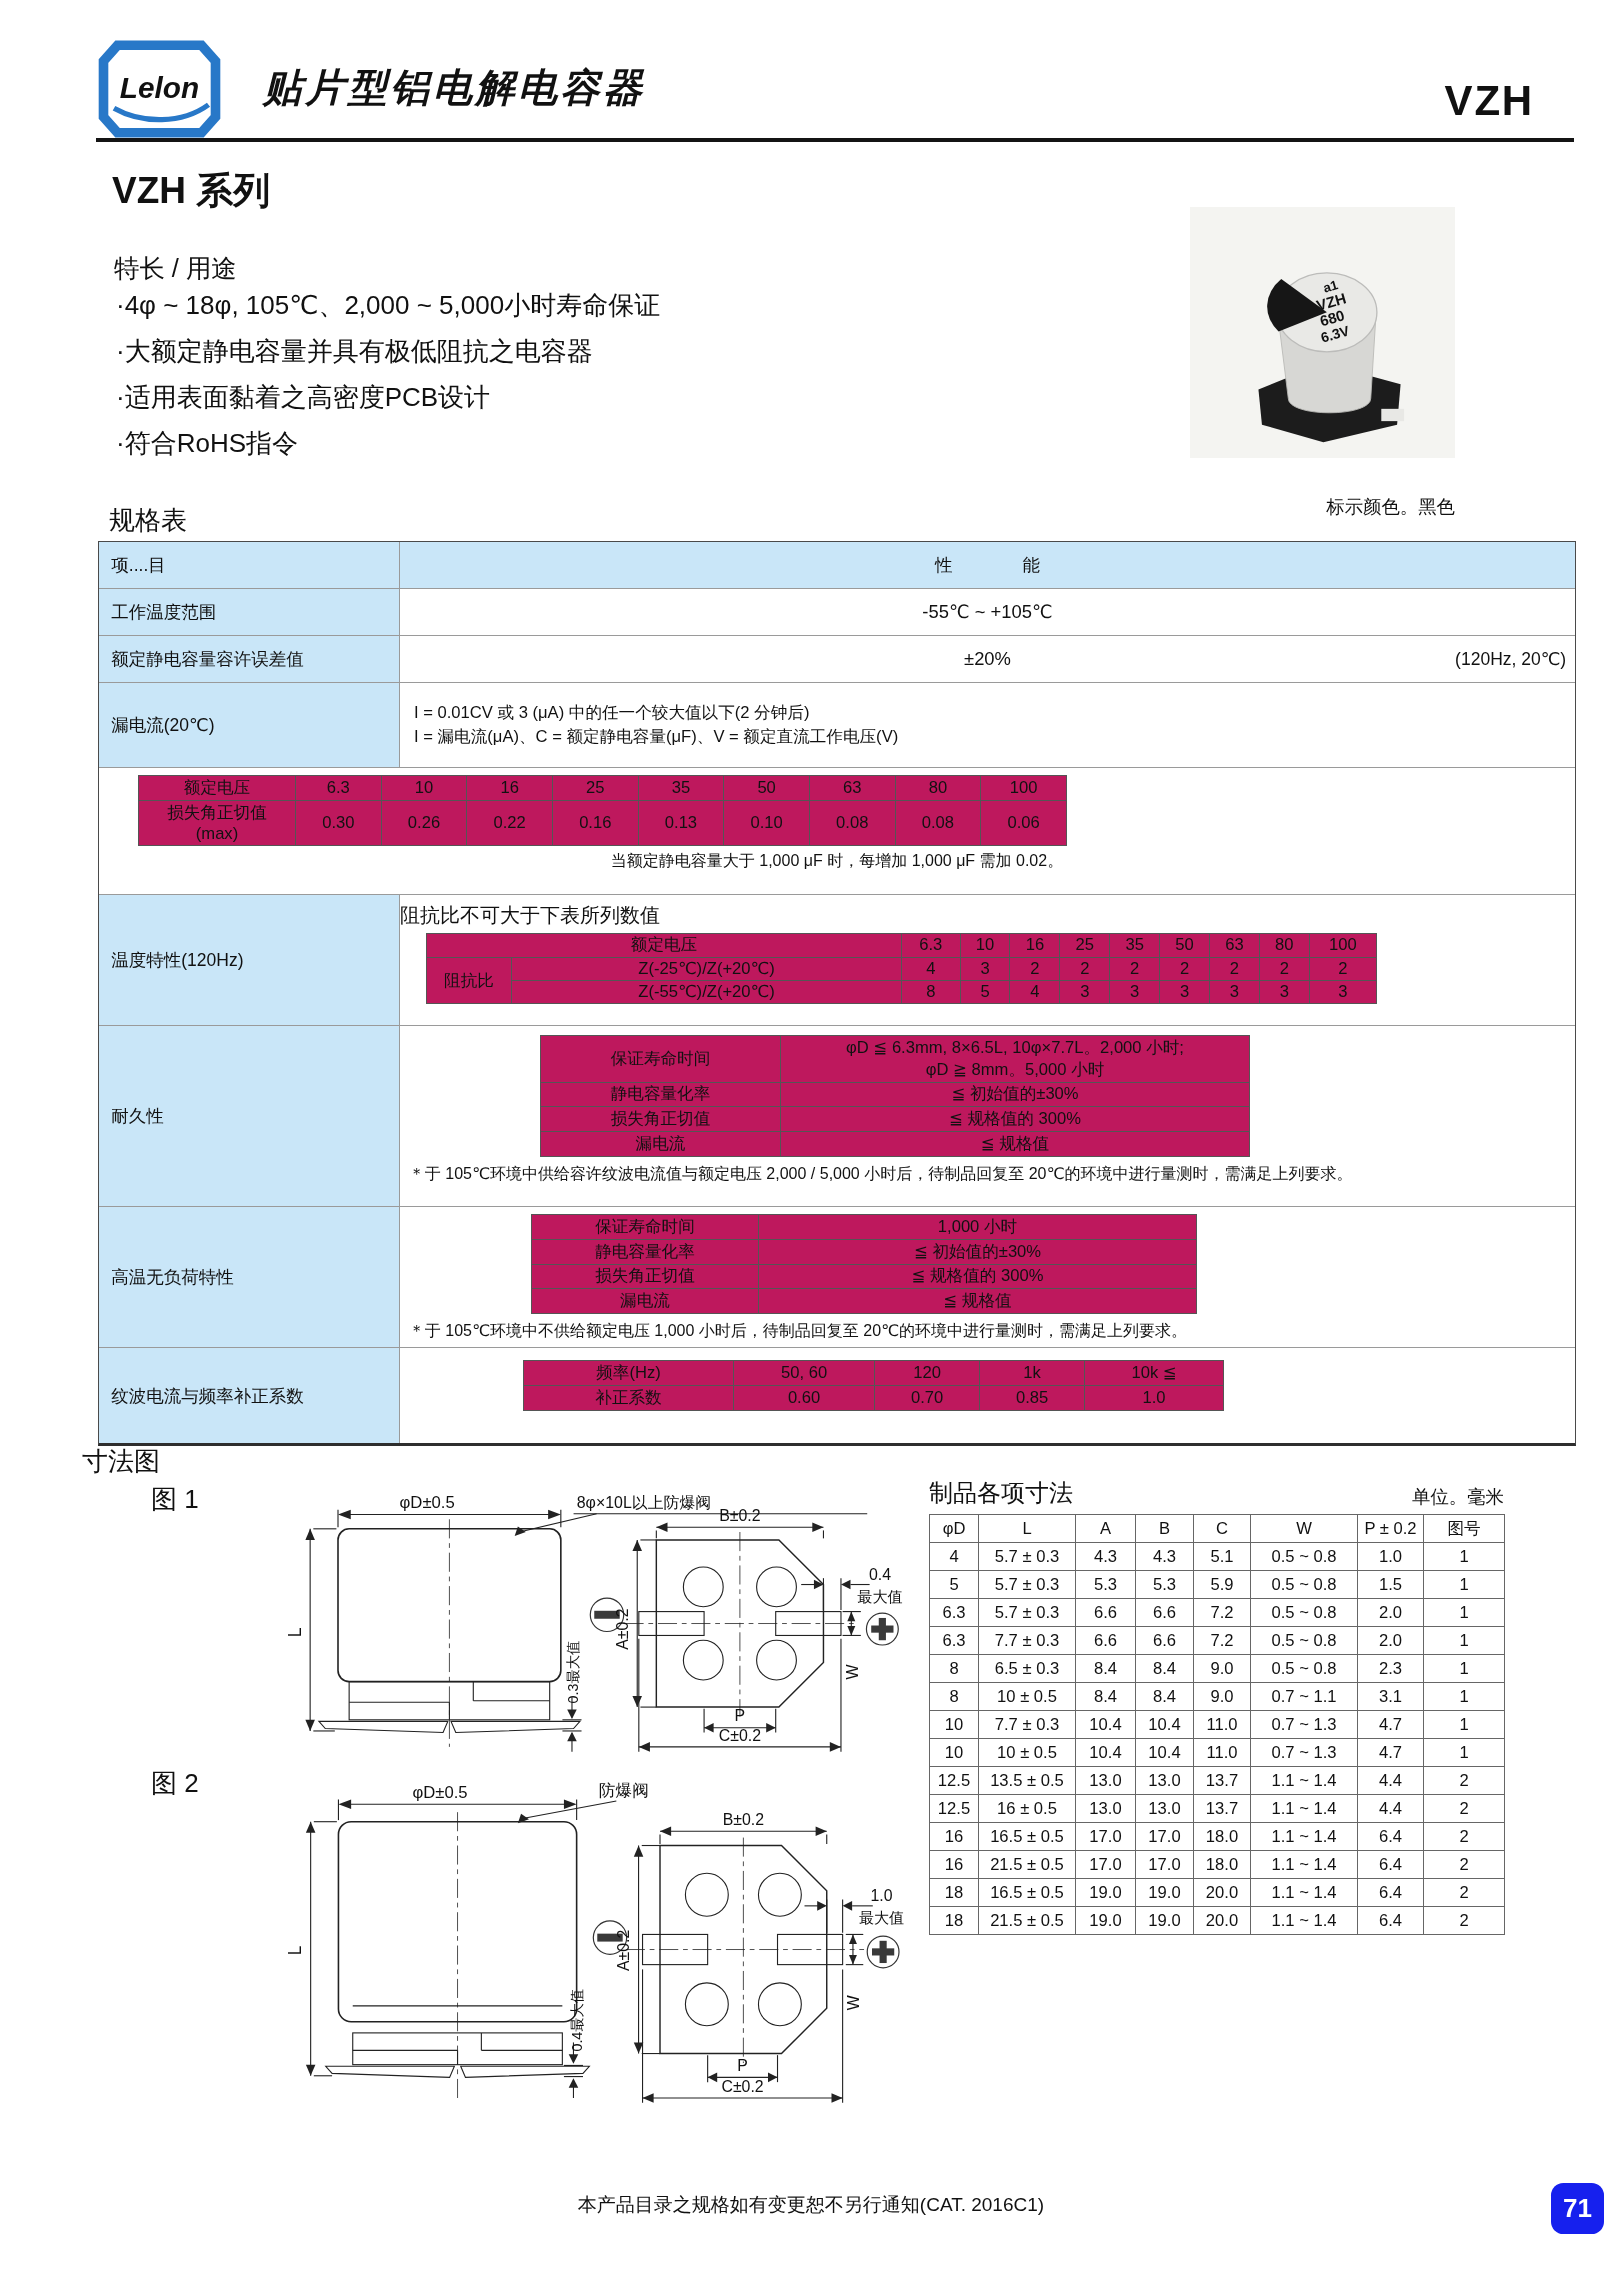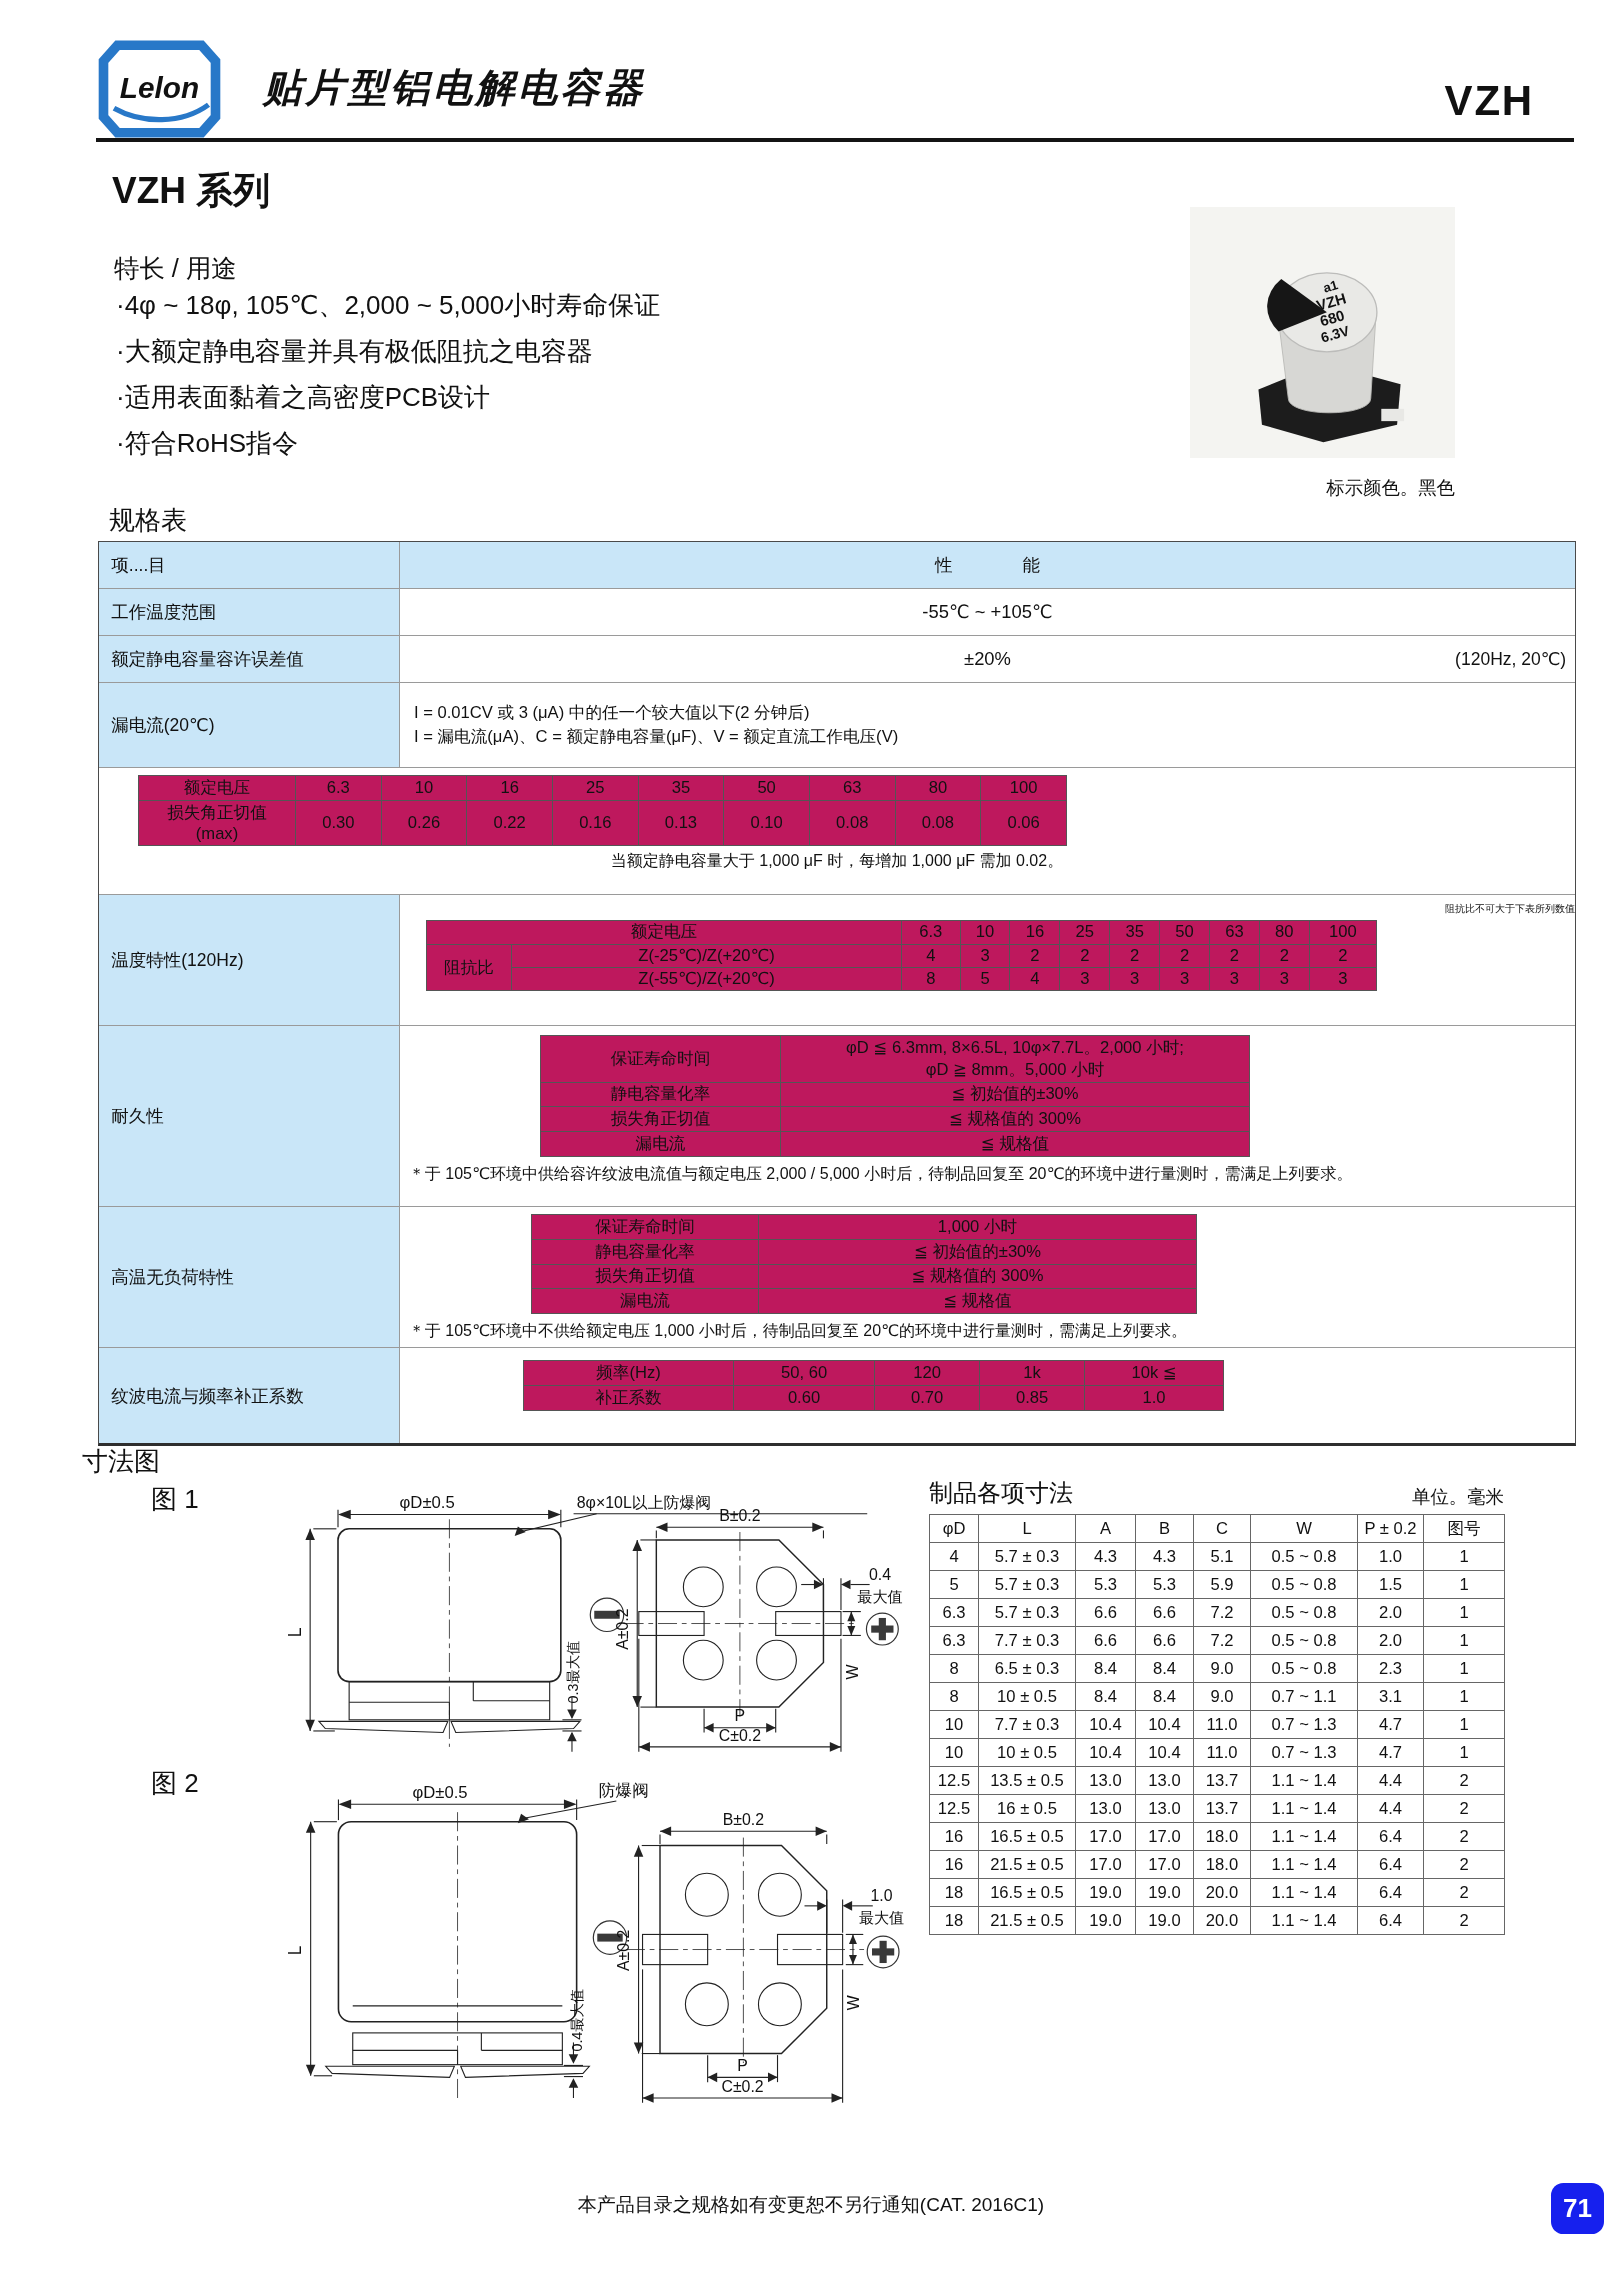--- a/index.html
+++ b/index.html
@@ -25,21 +25,21 @@
   .hdr-row .sval{background:#c9e6f8;}
   .centered{display:flex;align-items:center;justify-content:center;}
   .cond-right{position:absolute;right:8.8px;top:50%;transform:translateY(-50%);font-size:17.5px;}
   .twoline{display:flex;flex-direction:column;justify-content:center;padding-left:14px;font-size:16.6px;line-height:24px;}
   
   table.itbl{border-collapse:collapse;background:#be185d;}
   .itbl td,.itbl th{border:1.4px solid #555;text-align:center;font-weight:normal;font-size:16.6px;padding:0.9px 3.5px;}
   .note{font-size:16px;}
   .note-center{text-align:center;margin-top:5.3px;}
   .note-left{margin:5.3px 0 0 8.8px;line-height:23px;padding-right:7px;}
-  .cap-sm{font-size:10px;text-align:right;margin:7px 0 3.5px 0;}
+  .cap-sm{font-size:20px;text-align:left;margin:7px 0 3.5px 0;}
   
   .dims-wrap{width:575px;}
   .dims-titlebar{display:flex;justify-content:space-between;align-items:flex-end;}
   .dims-title{font-size:24px;}
   .dims-unit{font-size:18.4px;}
   table.dims{border-collapse:collapse;width:575px;margin-top:5.3px;table-layout:fixed;}
   .dims th,.dims td{border:1.4px solid #666;text-align:center;font-weight:normal;font-size:16.6px;height:27px;padding:0 1.8px;}
   
   svg text{font-family:"Liberation Sans","DejaVu Sans",sans-serif;fill:#111;}
   .figlab{font-size:26px;}
@@ -80,21 +80,21 @@
     <path d="M156,120 L104,82 A57,45 0 0 0 101,142 Z" fill="#161616"></path>
     <g transform="rotate(-16 156 120)" fill="#2b2b2b" text-anchor="middle">
       <text x="168" y="98" font-size="15" font-weight="bold">a1</text>
       <text x="164" y="116" font-size="17" font-weight="bold">VZH</text>
       <text x="160" y="134" font-size="17" font-weight="bold">680</text>
       <text x="158" y="152" font-size="16" font-weight="bold">6.3V</text>
     </g>
     <rect x="218" y="230" width="26" height="14" fill="#e8e8e5"></rect>
   </svg>
 </div>
-<div class="abs marking-note" style="left:1192px;top:475px;width:263px;text-align:right;">标示颜色。黑色</div>
+<div class="abs marking-note" style="left:1192px;top:494px;width:263px;text-align:right;">标示颜色。黑色</div>
 
 <div class="abs spec-head" style="left:109px;top:503px;">规格表</div>
 
 <div class="abs spec" style="left:98px;top:541px;">
 
   <div class="srow hdr-row" style="height:46px;">
     <div class="slbl">项....目</div>
     <div class="sval centered">性　　　　能</div>
   </div>
 

